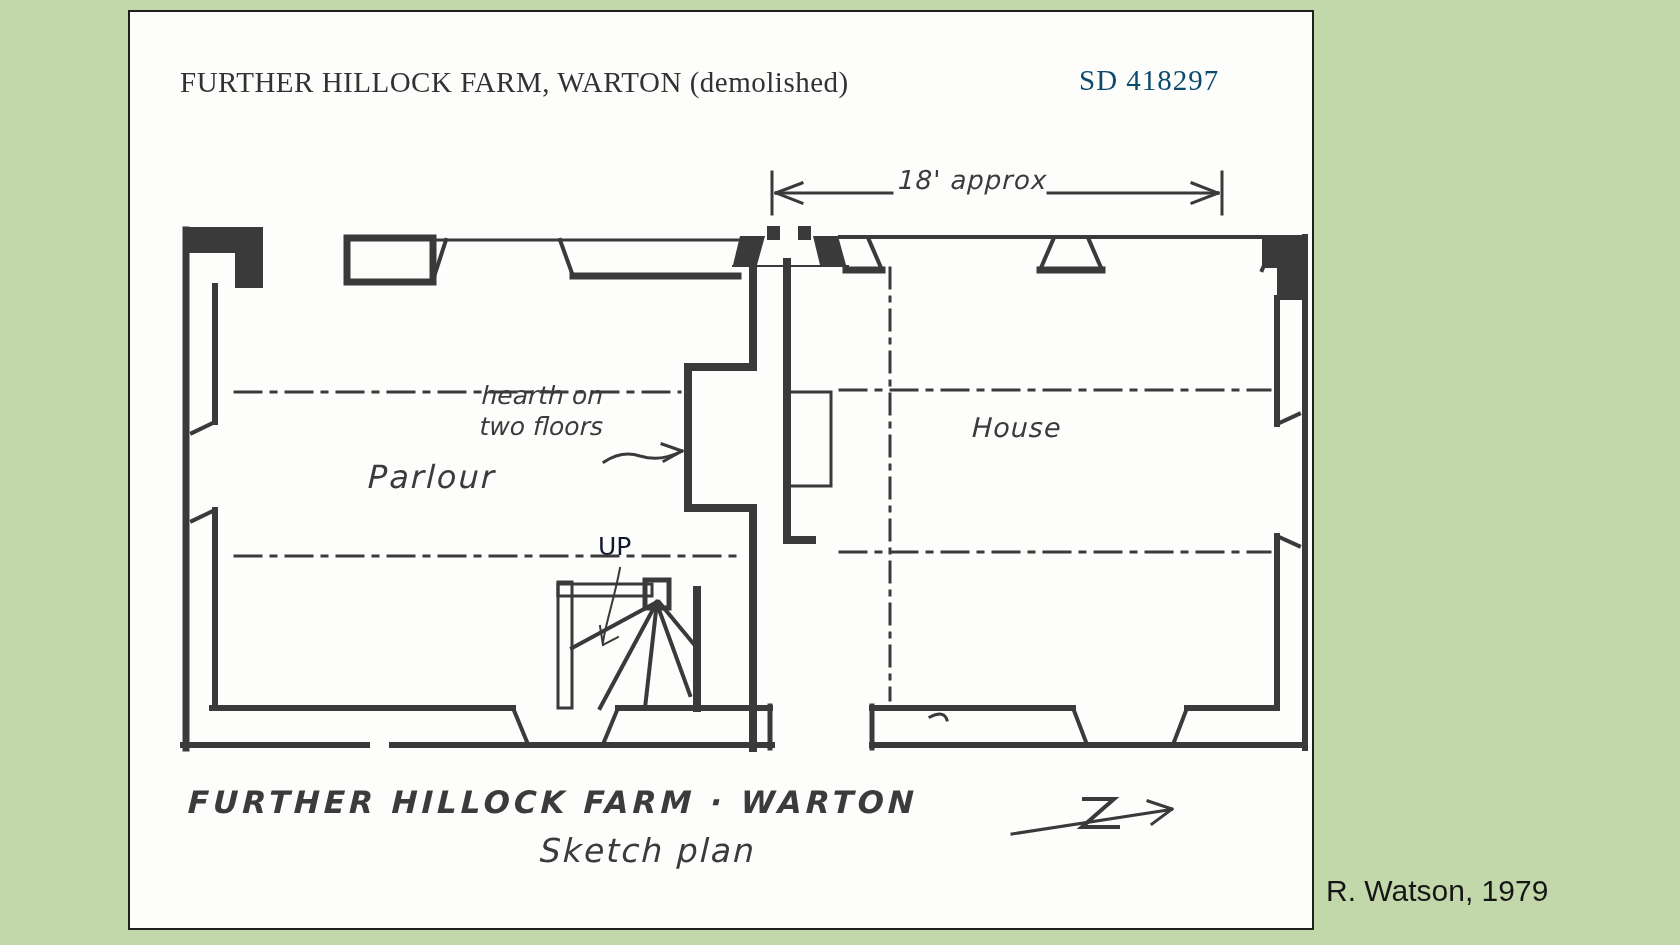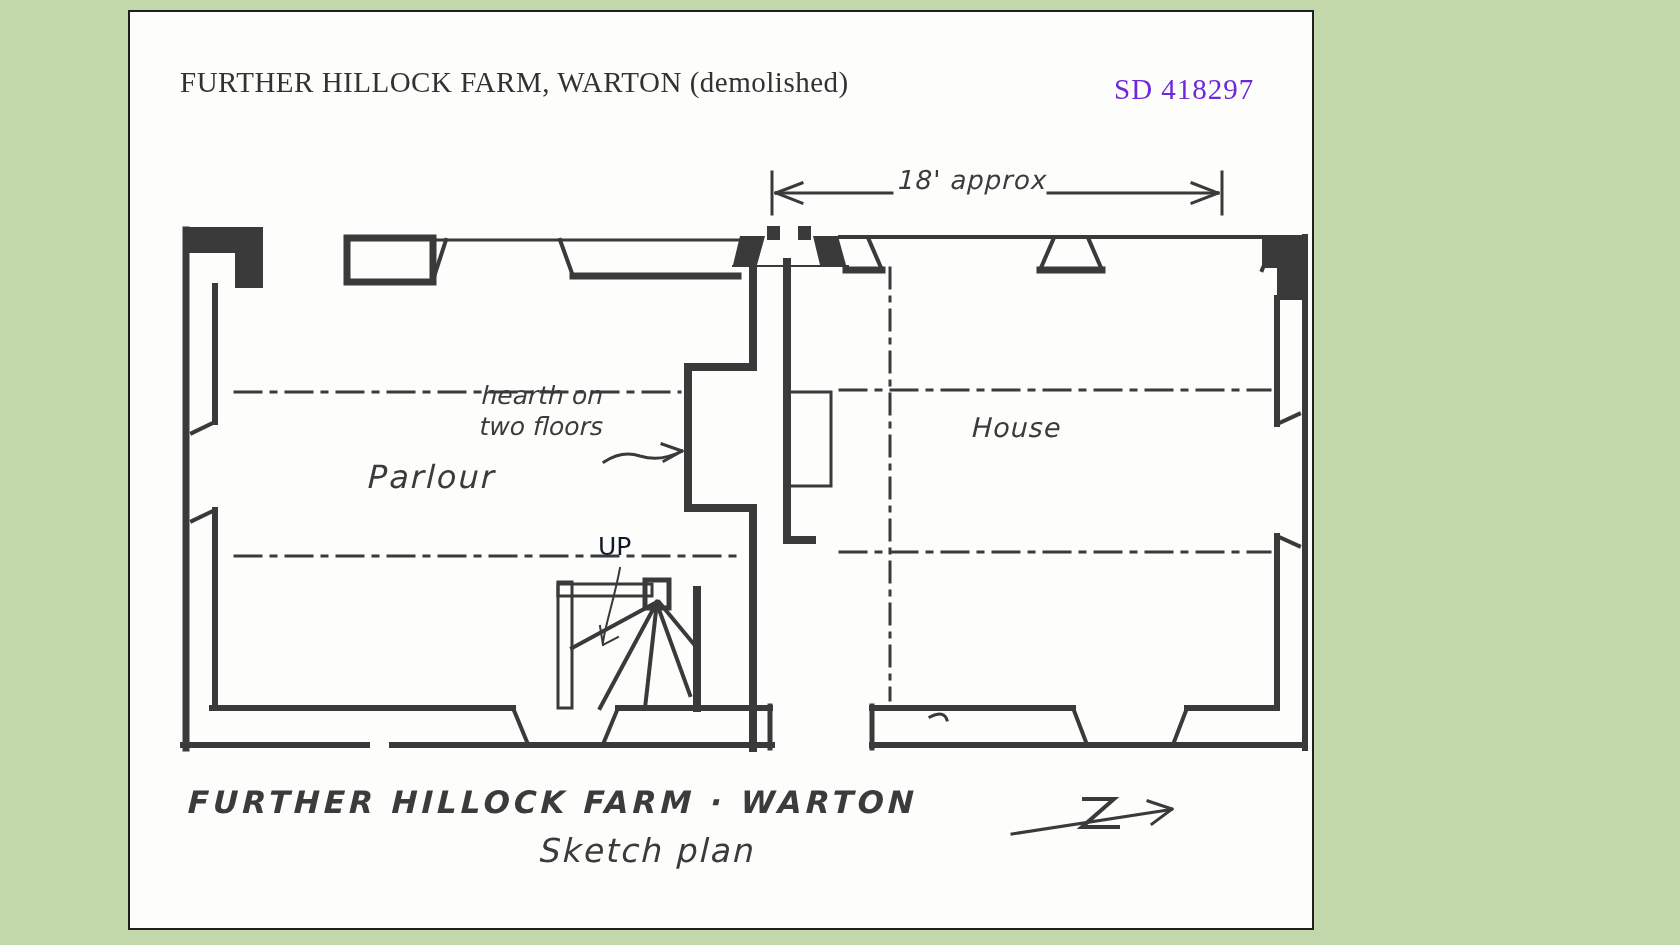--- a/index.html
+++ b/index.html
@@ -2,22 +2,22 @@
 <html><head>
 <meta charset="utf-8">
 <style>
   html,body{margin:0;padding:0;background:#c3d8aa;}
   .stage{position:relative;width:1680px;height:945px;background:#c3d8aa;overflow:hidden;
          font-family:"Liberation Sans",sans-serif;}
   .paper{position:absolute;left:128px;top:10px;width:1186px;height:920px;
          background:#fdfdfc;border:2px solid #1f1f1f;box-sizing:border-box;}
   .doc-title{position:absolute;left:180px;top:66px;font-family:"Liberation Serif",serif;
          font-size:29px;color:#323232;letter-spacing:0.5px;white-space:nowrap;}
-  .grid-ref{position:absolute;left:1114px;top:64px;font-family:"Liberation Serif",serif;
-         font-size:29px;color:#6d28d9;letter-spacing:1px;white-space:nowrap;margin-top:9px;}
+  .grid-ref{position:absolute;left:1079px;top:64px;font-family:"Liberation Serif",serif;
+         font-size:29px;color:#0c4a6e;letter-spacing:1px;white-space:nowrap;}
   .hand{font-family:"DejaVu Sans",sans-serif;font-style:italic;color:#3b3b3b;
         white-space:nowrap;transform:skewX(-2deg);}
   .dim-label{position:absolute;left:898px;top:165px;font-size:26px;letter-spacing:1px;}
   .hearth-note{position:absolute;left:480px;top:380px;font-size:25px;line-height:1.25;
         text-align:center;}
   .lbl-parlour{position:absolute;left:368px;top:458px;font-size:32px;letter-spacing:2px;}
   .lbl-house{position:absolute;left:972px;top:412px;font-size:27px;letter-spacing:1px;}
   .lbl-up{position:absolute;left:598px;top:532px;font-size:25px;font-style:normal;
         font-family:"DejaVu Sans",sans-serif;color:#0f172a;}
   .caption1{position:absolute;left:188px;top:784px;font-size:31px;font-weight:600;
@@ -173,13 +173,14 @@
     <div>two floors</div>
   </div>
 
   <div class="hand lbl-parlour">Parlour</div>
   <div class="hand lbl-house">House</div>
   <div class="lbl-up">UP</div>
 
   <div class="hand caption1">FURTHER HILLOCK FARM · WARTON</div>
   <div class="hand caption2">Sketch plan</div>
 
+  <div class="credit">R. Watson, 1979</div>
 </div>
 
 </body></html>

